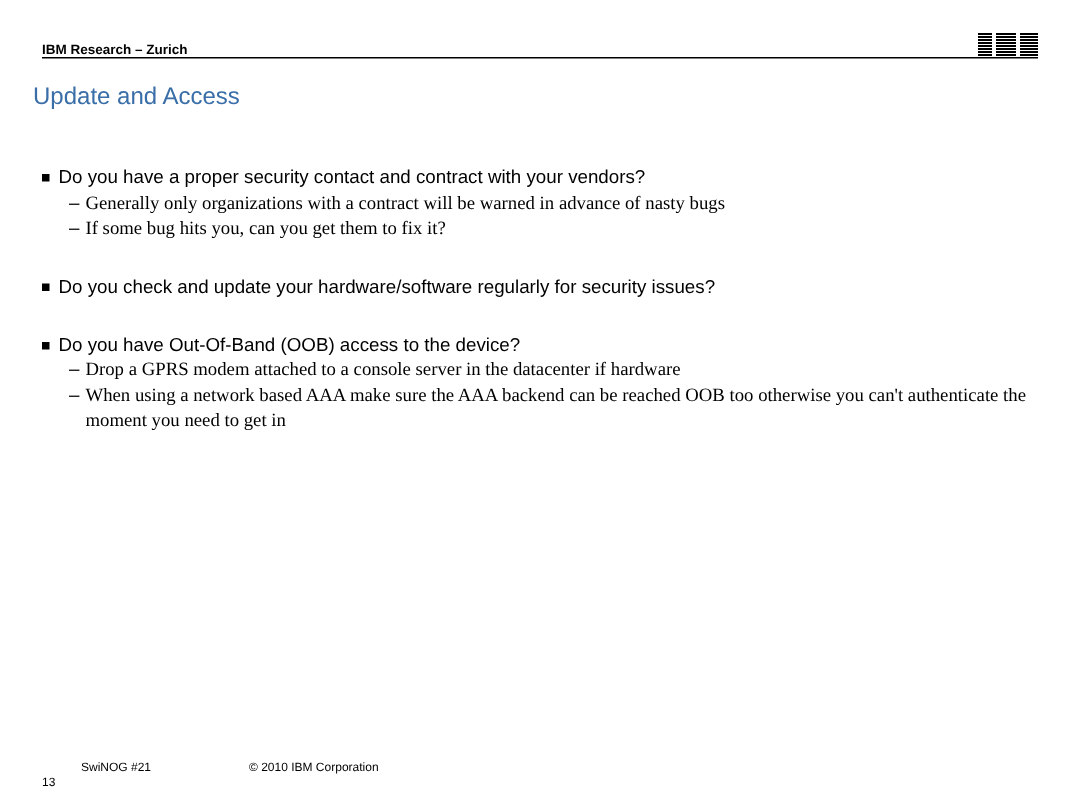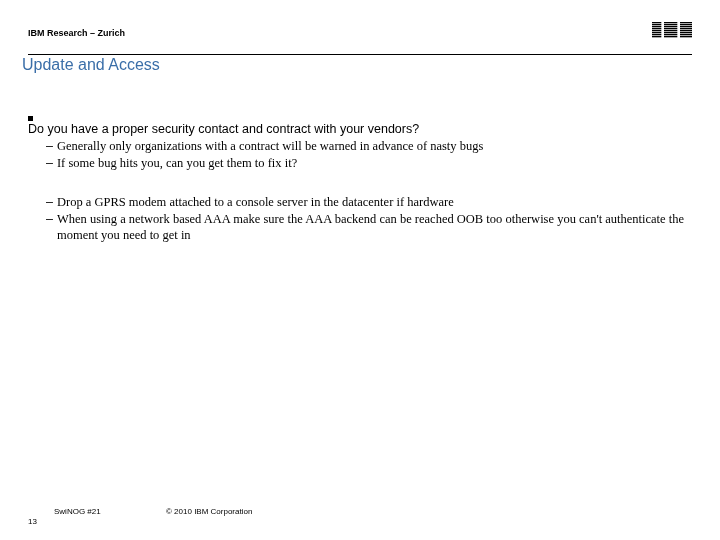--- a/index.html
+++ b/index.html
@@ -14,21 +14,21 @@
     overflow: hidden;
   }
   .header {
     position: absolute;
     top: 22px;
     left: 28px;
     right: 28px;
     display: flex;
     justify-content: space-between;
     align-items: flex-end;
-    padding-bottom: 16px;
+    padding-bottom: 0;
     border-bottom: 1px solid #000;
   }
   .header-text {
     font-size: 9px;
     font-weight: bold;
     color: #000;
   }
   .logo {
     height: 16px;
   }
@@ -52,21 +52,20 @@
     font-size: 12.5px;
     line-height: 1.35;
     color: #000;
   }
   .bullet-block {
     margin-bottom: 22px;
   }
   .bullet-line {
     display: flex;
     align-items: flex-start;
-    flex-direction: column;
   }
   .bullet-line .sq {
     width: 5px;
     height: 5px;
     background: #000;
     flex: 0 0 auto;
     margin-top: 6px;
     margin-right: 6px;
   }
   .bullet-line .txt {
@@ -141,22 +140,32 @@
         <div class="dash">–</div>
         <div class="txt">Generally only organizations with a contract will be warned in advance of nasty bugs</div>
       </div>
       <div class="sub-line">
         <div class="dash">–</div>
         <div class="txt">If some bug hits you, can you get them to fix it?</div>
       </div>
     </div>
   </div>
 
+  <div class="bullet-block">
+    <div class="bullet-line">
+      <div class="sq"></div>
+      <div class="txt">Do you check and update your hardware/software regularly for security issues?</div>
+    </div>
+  </div>
 
   <div class="bullet-block">
+    <div class="bullet-line">
+      <div class="sq"></div>
+      <div class="txt">Do you have Out-Of-Band (OOB) access to the device?</div>
+    </div>
     <div class="sub">
       <div class="sub-line">
         <div class="dash">–</div>
         <div class="txt">Drop a GPRS modem attached to a console server in the datacenter if hardware</div>
       </div>
       <div class="sub-line">
         <div class="dash">–</div>
         <div class="txt">When using a network based AAA make sure the AAA backend can be reached OOB too otherwise you can't authenticate the moment you need to get in</div>
       </div>
     </div>

